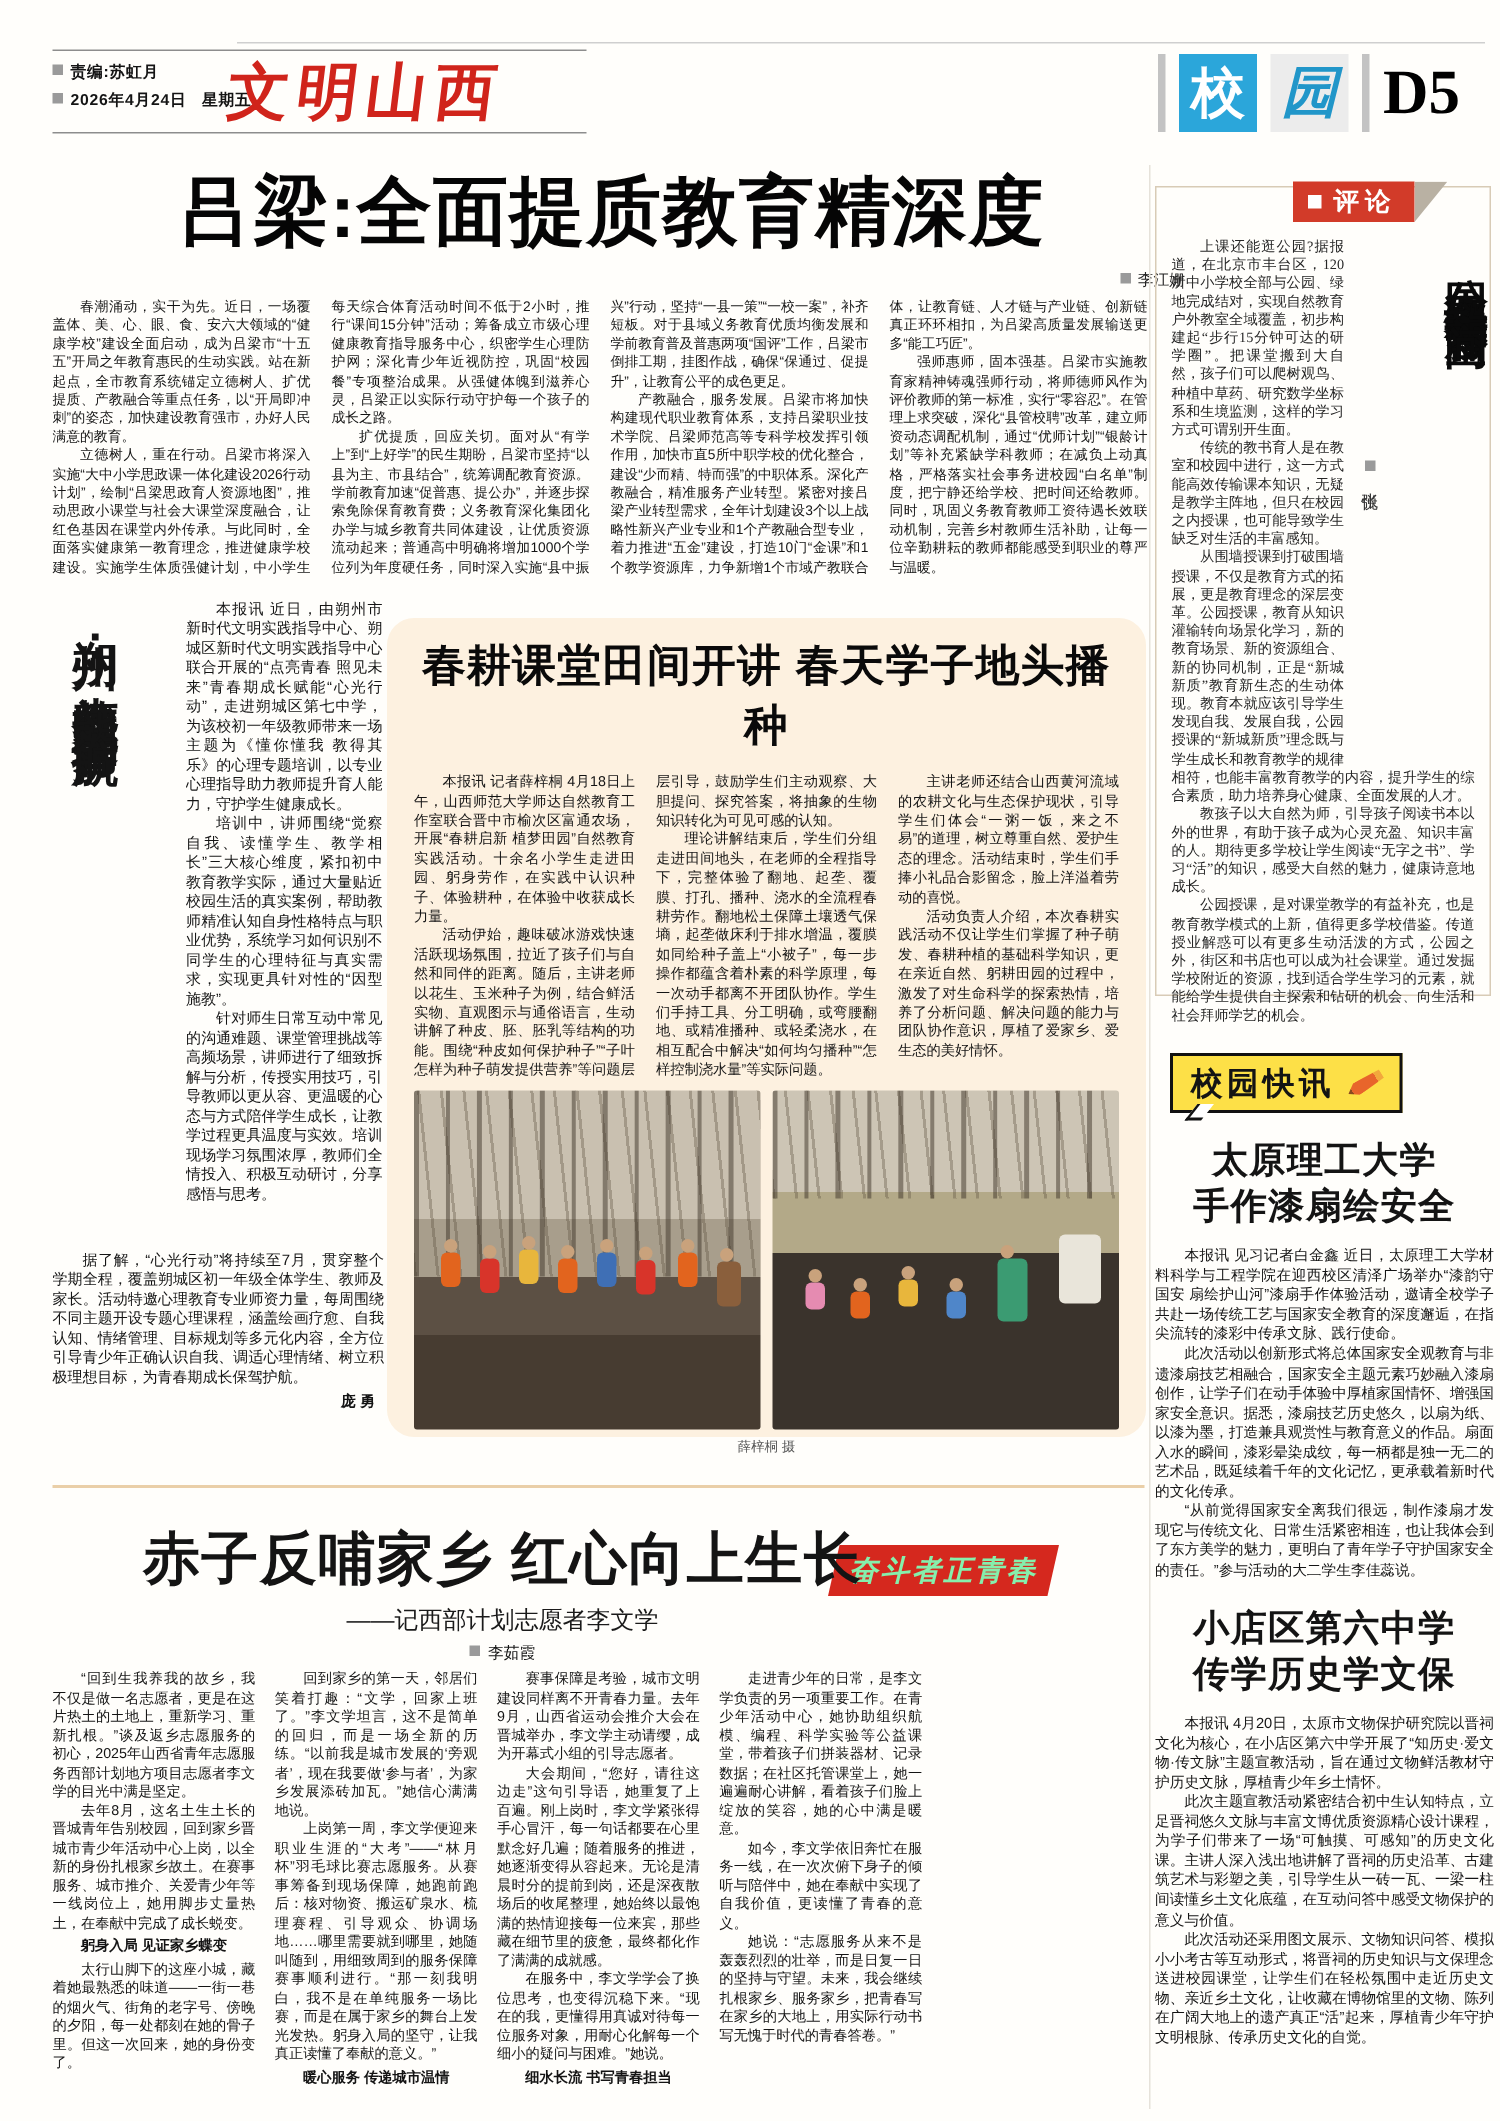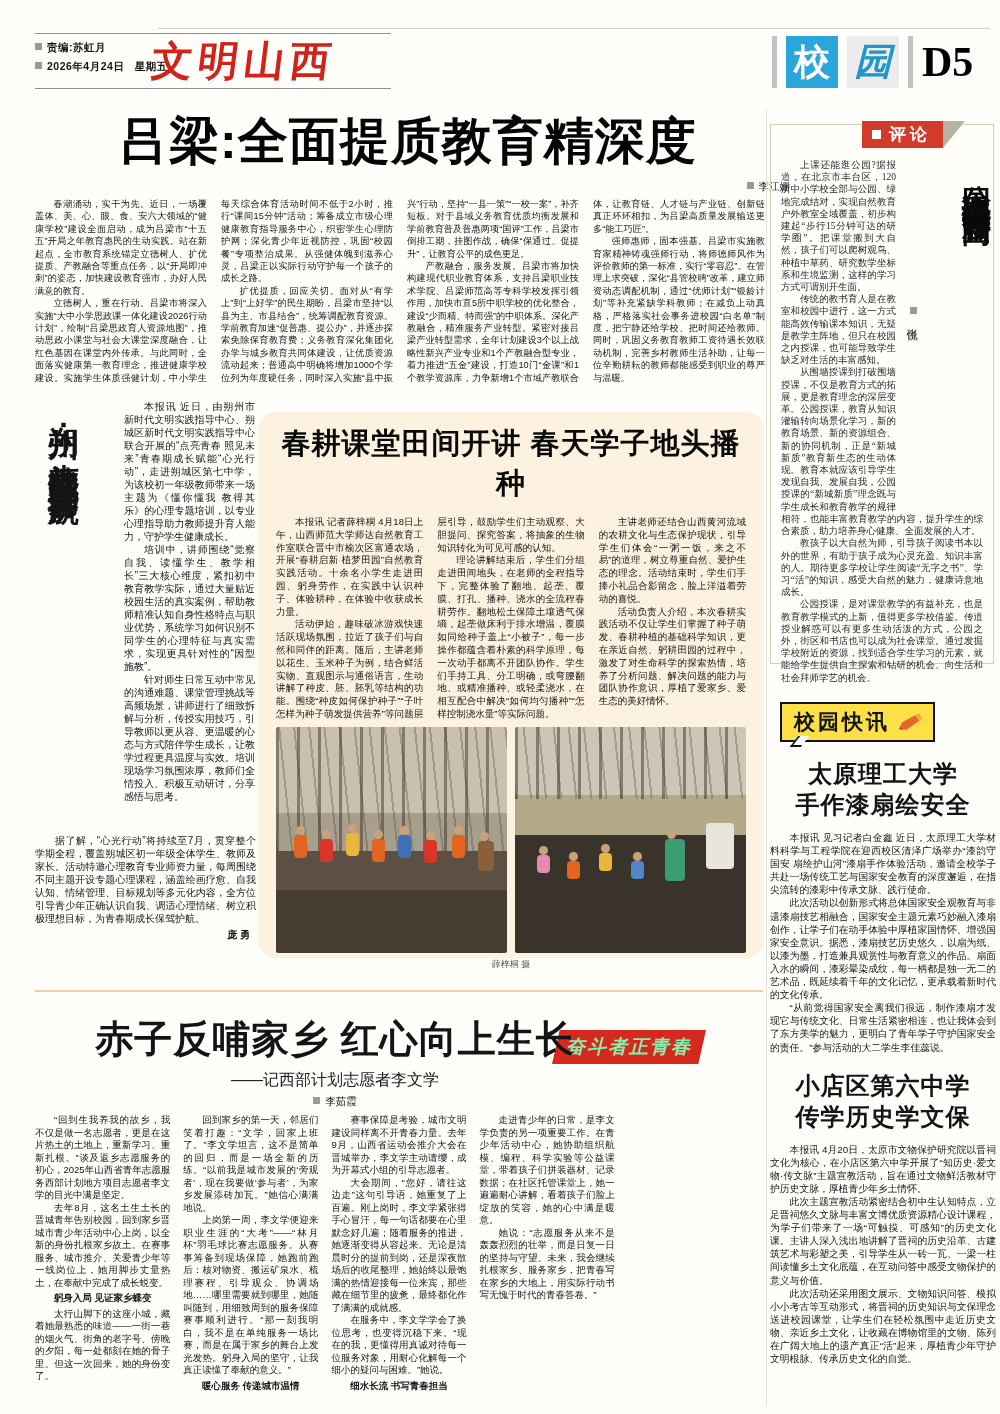--- a/index.html
+++ b/index.html
@@ -229,17 +229,18 @@
       <p class="sub-head">躬身入局 见证家乡蝶变</p>
       <p>太行山脚下的这座小城，藏着她最熟悉的味道——一街一巷的烟火气、街角的老字号、傍晚的夕阳，每一处都刻在她的骨子里。但这一次回来，她的身份变了。</p>
       <p>回到家乡的第一天，邻居们笑着打趣：“文学，回家上班了。”李文学坦言，这不是简单的回归，而是一场全新的历练。“以前我是城市发展的‘旁观者’，现在我要做‘参与者’，为家乡发展添砖加瓦。”她信心满满地说。</p>
       <p>上岗第一周，李文学便迎来职业生涯的“大考”——“林月杯”羽毛球比赛志愿服务。从赛事筹备到现场保障，她跑前跑后：核对物资、搬运矿泉水、梳理赛程、引导观众、协调场地……哪里需要就到哪里，她随叫随到，用细致周到的服务保障赛事顺利进行。“那一刻我明白，我不是在单纯服务一场比赛，而是在属于家乡的舞台上发光发热。躬身入局的坚守，让我真正读懂了奉献的意义。”</p>
       <p class="sub-head">暖心服务 传递城市温情</p>
       <p>赛事保障是考验，城市文明建设同样离不开青春力量。去年9月，山西省运动会推介大会在晋城举办，李文学主动请缨，成为开幕式小组的引导志愿者。</p>
       <p>大会期间，“您好，请往这边走”这句引导语，她重复了上百遍。刚上岗时，李文学紧张得手心冒汗，每一句话都要在心里默念好几遍；随着服务的推进，她逐渐变得从容起来。无论是清晨时分的提前到岗，还是深夜散场后的收尾整理，她始终以最饱满的热情迎接每一位来宾，那些藏在细节里的疲惫，最终都化作了满满的成就感。</p>
       <p>在服务中，李文学学会了换位思考，也变得沉稳下来。“现在的我，更懂得用真诚对待每一位服务对象，用耐心化解每一个细小的疑问与困难。”她说。</p>
       <p class="sub-head">细水长流 书写青春担当</p>
       <p>走进青少年的日常，是李文学负责的另一项重要工作。在青少年活动中心，她协助组织航模、编程、科学实验等公益课堂，带着孩子们拼装器材、记录数据；在社区托管课堂上，她一遍遍耐心讲解，看着孩子们脸上绽放的笑容，她的心中满是暖意。</p>
+      <p>如今，李文学依旧奔忙在服务一线，在一次次俯下身子的倾听与陪伴中，她在奉献中实现了自我价值，更读懂了青春的意义。</p>
       <p>她说：“志愿服务从来不是轰轰烈烈的壮举，而是日复一日的坚持与守望。未来，我会继续扎根家乡、服务家乡，把青春写在家乡的大地上，用实际行动书写无愧于时代的青春答卷。”</p>
     </div>
 
   <div class="abs vrule"></div>
 </div>
 
 </body></html>

